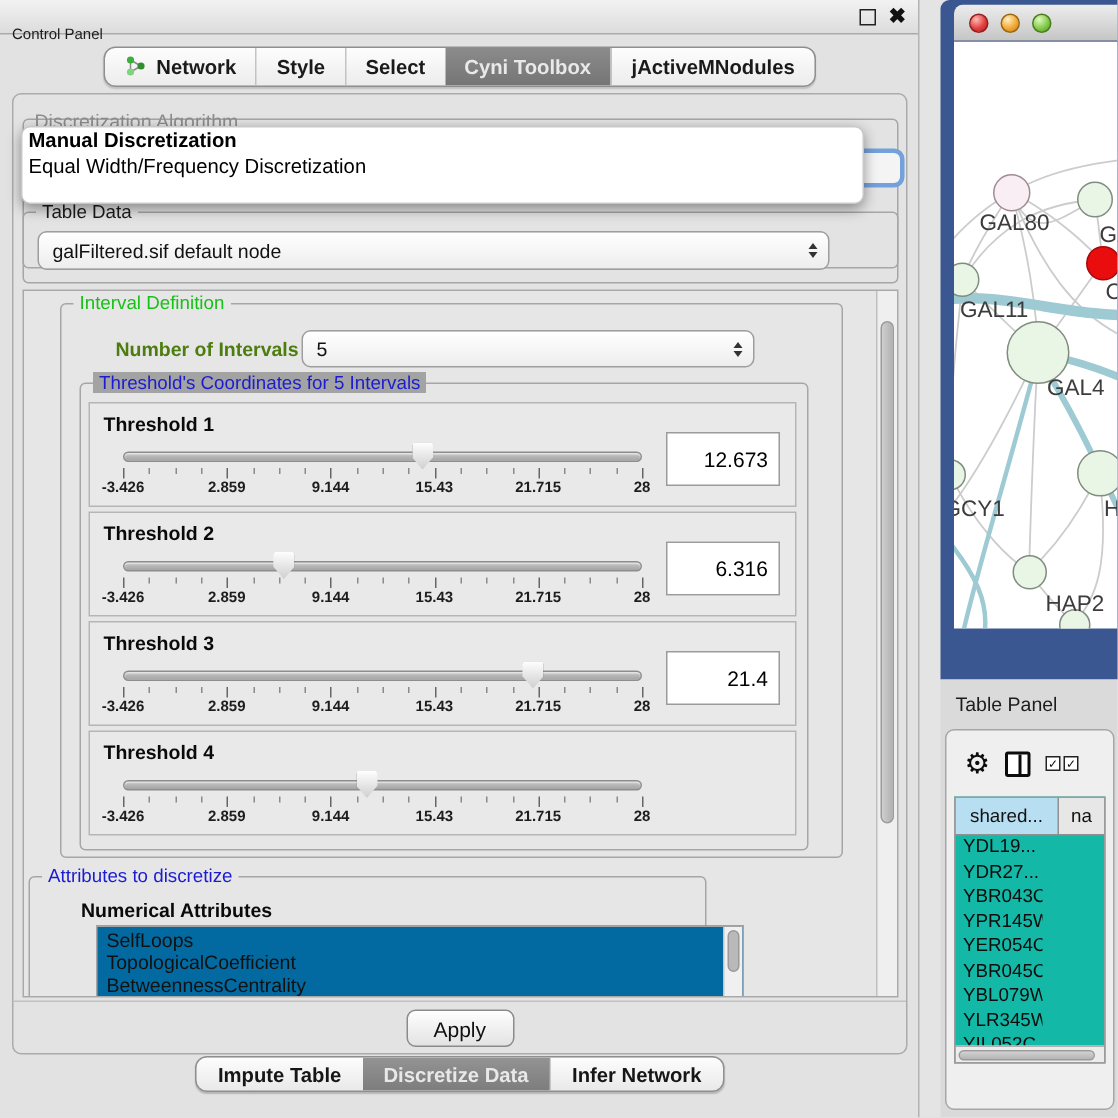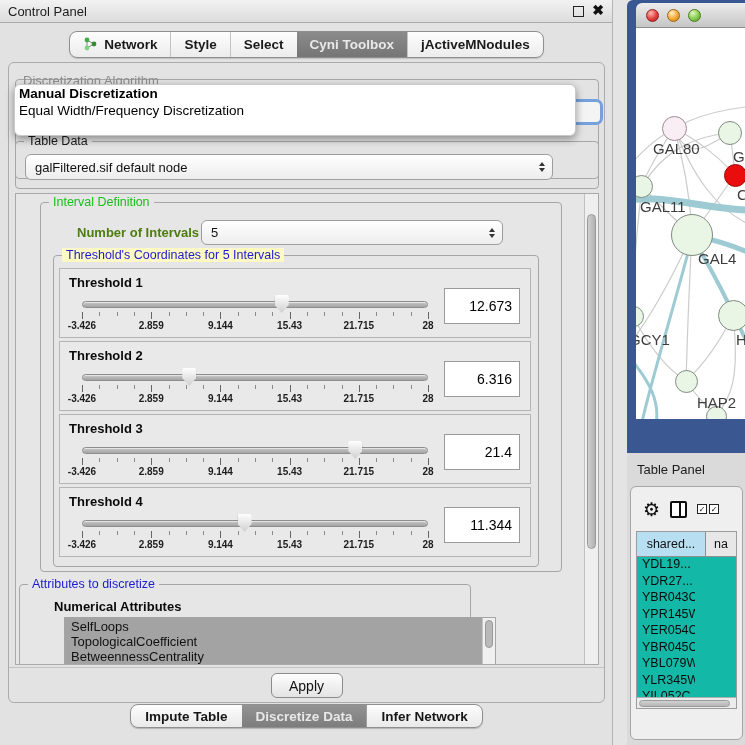--- a/index.html
+++ b/index.html
@@ -6,21 +6,21 @@
   html,body { width:745px; height:745px; overflow:hidden; background:#e4e4e4;
               font-family:"Liberation Sans", sans-serif; }
   #root { position:relative; width:745px; height:745px; }
 
   
   .control-panel { position:absolute; left:0; top:0; width:613px; height:745px;
                    background:#e2e2e2; border-right:1px solid #b4b4b4; }
   .cp-titlebar { position:absolute; left:0; top:0; width:100%; height:23px;
                  background:linear-gradient(#f2f2f2,#dcdcdc);
                  border-bottom:1px solid #ababab; }
-  .cp-title { position:absolute; left:8px; top:4px; font-size:13px; color:#1c1c1c; }
+  .cp-title { position:absolute; left:8px; top:18px; font-size:10px; color:#1c1c1c; }
   .float-box { position:absolute; right:28px; top:6px; width:11px; height:11px;
                border:1.6px solid #222; }
   .close-x { position:absolute; right:8px; top:2px; font-size:14px; font-weight:bold; color:#111; }
 
   
   .tabbar-wrap { position:absolute; left:0; top:31px; width:613px; display:flex; justify-content:center; }
   .tabbar { display:flex; align-items:stretch; height:27px; border:1px solid #8f8f8f;
             border-radius:8px; overflow:hidden; background:linear-gradient(#fdfdfd,#ececec);
             box-shadow:0 1px 1px rgba(0,0,0,.15); }
   .tab { display:flex; align-items:center; padding:0 13px; font-size:13.5px; font-weight:bold;
@@ -96,21 +96,21 @@
                       font-weight:bold; color:#1d1d1d; white-space:nowrap; }
   .tick-labels span:nth-of-type(1){left:0%} .tick-labels span:nth-of-type(2){left:20%}
   .tick-labels span:nth-of-type(3){left:40%} .tick-labels span:nth-of-type(4){left:60%}
   .tick-labels span:nth-of-type(5){left:80%} .tick-labels span:nth-of-type(6){left:100%}
   .value-box { position:absolute; right:10px; top:19px; width:76px; height:36px; background:#fff;
                border:1px solid #9b9b9b; font-size:14px; color:#000; text-align:right;
                line-height:34px; padding-right:7px; }
 
   .attributes-group { left:3px; top:390px; width:452px; height:92px; background:#e6e6e6; }
   .num-attr-label { position:absolute; left:34px; top:14px; font-size:13px; font-weight:bold; color:#0a0a0a; }
-  .attr-list { position:absolute; left:44px; top:32px; width:432px; height:48px; background:#a3a3a3;
+  .attr-list { position:absolute; left:44px; top:32px; width:432px; height:48px; background:#0369a1;
                border:1px solid #a5a5a5; overflow:hidden; }
   .attr-item { font-size:13px; color:#111; padding:1px 0 0 6px; height:15px; }
   .attr-scroll { position:absolute; right:0; top:0; width:13px; height:100%; background:#f0f0f0;
                  border-left:1px solid #c5c5c5; }
   .attr-scroll .vthumb { position:absolute; left:2px; top:2px; width:8px; height:28px;
                          background:#b9b9b9; border:1px solid #999; border-radius:4px; }
 
   .apply-row { position:absolute; left:0; top:604px; width:100%; height:36px;
                border-top:1px solid #c2c2c2; display:flex; justify-content:center; align-items:center; }
   .apply-btn { width:72px; height:25px; background:linear-gradient(#fefefe,#e3e3e3);
@@ -247,21 +247,21 @@
           <span class="noi-label">Number of Intervals</span>
           <div class="combo noi-combo">
             <span>5</span>
             <span class="arrows">
                 <i class="up"></i>
                 <i class="dn"></i>
               </span>
           </div>
 
           <div class="group thresh-group">
-            <span class="group-title blue-title" style="background:#fef9c3;">Threshold's Coordinates for 5 Intervals</span>
+            <span class="group-title blue-title" style="background:#a3a3a3;">Threshold's Coordinates for 5 Intervals</span>
 
             <div class="threshold-panel" style="top:12px;">
               <span class="threshold-label">Threshold 1</span>
               <div class="slider">
                 <div class="track"></div>
                 <div class="thumb" style="left: 57.7197%;"></div>
                 <div class="ticks">
                     <i class="major" style="left: 0%;"></i>
                     <i style="left: 5%;"></i>
                     <i style="left: 10%;"></i>
@@ -406,21 +406,20 @@
                   </div>
                 <div class="tick-labels">
                   <span>-3.426</span>
                     <span>2.859</span>
                     <span>9.144</span>
                     <span>15.43</span>
                     <span>21.715</span>
                     <span>28</span>
                 </div>
               </div>
-              <div class="value-box">11.344</div>
             </div>
           </div>
         </div>
 
         <div class="group attributes-group">
           <span class="group-title blue-title" style="background:#e6e6e6;">Attributes to discretize</span>
           <span class="num-attr-label">Numerical Attributes</span>
           <div class="attr-list">
             <div class="attr-item">SelfLoops</div>
             <div class="attr-item">TopologicalCoefficient</div>

